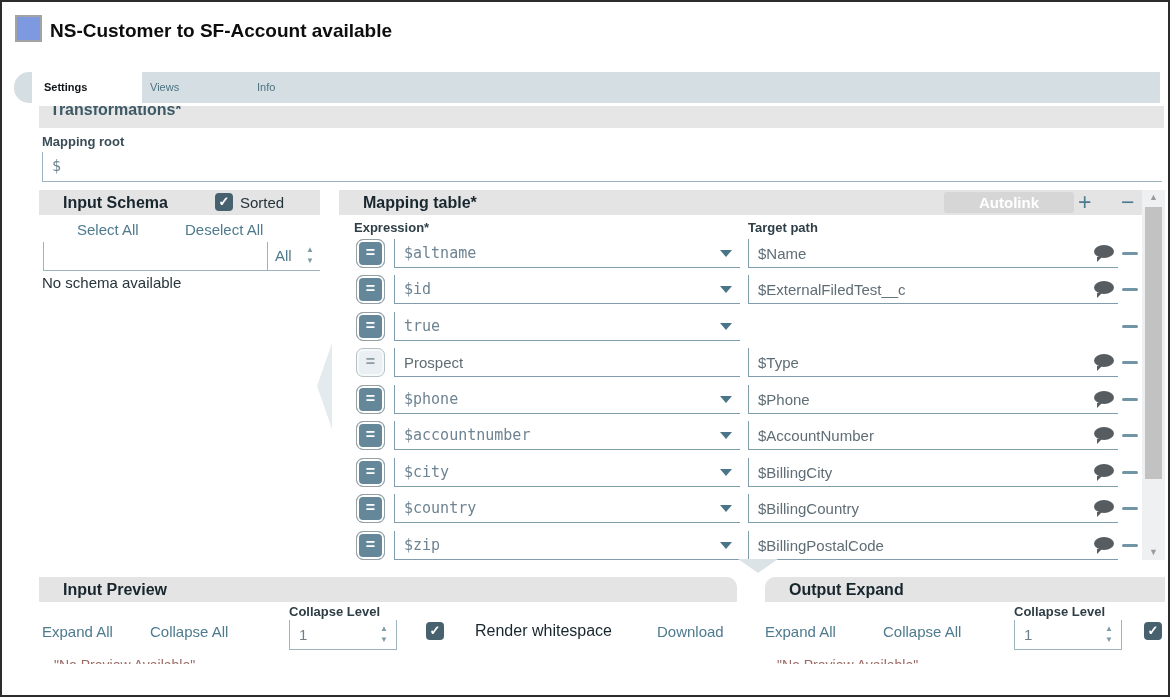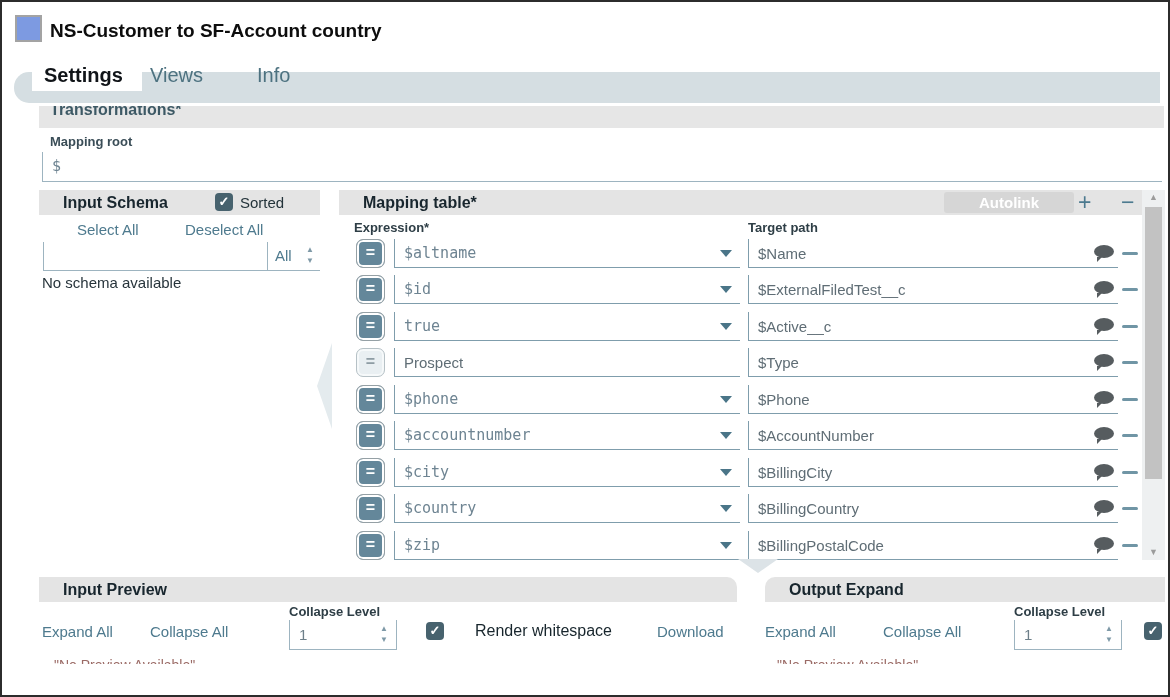--- a/index.html
+++ b/index.html
@@ -6,29 +6,29 @@
   *{box-sizing:border-box;}
   .win{position:relative;width:1170px;height:697px;border:2px solid #2c2c2c;background:#fff;
        font-family:"Liberation Sans",sans-serif;overflow:hidden;}
 
   
   .title-icon{position:absolute;left:13px;top:13px;width:27px;height:27px;background:#7d9ae1;border:2px solid #a3a3a3;}
   .title{position:absolute;left:48px;top:18px;font-size:19px;font-weight:bold;color:#0d0d0d;}
 
   
   .tabbar{position:absolute;left:12px;top:70px;width:1146px;height:31px;background:#d5dee2;border-radius:15px 0 0 15px;}
-  .tab{position:absolute;top:58px;height:31px;line-height:31px;font-size:20px;color:#4d7280;}
+  .tab{position:absolute;top:70px;height:31px;line-height:31px;font-size:11px;color:#4d7280;}
   .tab-settings{left:30px;width:110px;background:#fff;color:#101418;font-weight:bold;padding-left:12px;}
   .tab-views{left:148px;}
   .tab-info{left:255px;text-align:right;}
 
   
   .trans-bar{position:absolute;left:37px;top:104px;width:1125px;height:22px;background:#e6e6e6;overflow:hidden;}
   .trans-text{display:block;margin:-5px 0 16px 11px;font-size:16px;font-weight:bold;color:#3d5965;}
-  .mr-label{position:absolute;left:48px;top:132px;font-size:13px;font-weight:600;color:#3a4d57;}
+  .mr-label{position:absolute;left:40px;top:132px;font-size:13px;font-weight:600;color:#3a4d57;}
   .mr-input{position:absolute;left:40px;top:150px;width:1120px;height:30px;
             border-left:1px solid #9db4c0;border-bottom:1px solid #9db4c0;}
   .mono{display:block;font-family:"DejaVu Sans Mono",monospace;font-size:15px;color:#6e8492;line-height:29px;padding-left:9px;}
   .plain{display:block;font-size:15px;color:#5f6d75;line-height:29px;padding-left:9px;}
 
   
   .sec-bar{position:absolute;height:25px;background:#e4e4e4;}
   .sec-title{font-size:16px;font-weight:bold;color:#18262e;line-height:25px;padding-left:24px;display:inline-block;}
   .is-header{left:37px;top:188px;width:281px;}
   .mt-header{left:337px;top:188px;width:826px;}
@@ -102,21 +102,21 @@
   .rws-label{position:absolute;left:473px;top:620px;font-size:16px;color:#17252c;}
   .clip-line{position:absolute;top:655px;height:7px;overflow:hidden;font-size:14px;color:#9b6b66;
              font-family:"Liberation Sans",sans-serif;width:320px;}
 </style>
 </head>
 <body>
 
 <div class="win">
 
   <div class="title-icon"></div>
-  <div class="title">NS-Customer to SF-Account country</div>
+  <div class="title">NS-Customer to SF-Account available</div>
 
   <div class="tabbar"></div>
   <div class="tab tab-settings">Settings</div>
   <div class="tab tab-views">Views</div>
   <div class="tab tab-info">Info</div>
 
   <div class="trans-bar">
     <span class="trans-text">Transformations*</span>
   </div>
   <div class="mr-label">Mapping root</div>
@@ -178,24 +178,20 @@
           <div class="comment-icon"></div>
         </div>
         <div class="row-minus"></div>
       </div>
       <div class="map-row" style="top: 310px;">
         <div class="eq-btn">=</div>
         <div class="field exp-field">
           <span class="mono">true</span>
           <div class="dd-arrow"></div>
         </div>
-        <div class="field tgt-field">
-          <span class="plain">$Active__c</span>
-          <div class="comment-icon"></div>
-        </div>
         <div class="row-minus"></div>
       </div>
       <div class="map-row" style="top: 346px;">
         <div class="eq-btn off">=</div>
         <div class="field exp-field">
           <span class="plain">Prospect</span>
         </div>
         <div class="field tgt-field">
           <span class="plain">$Type</span>
           <div class="comment-icon"></div>

